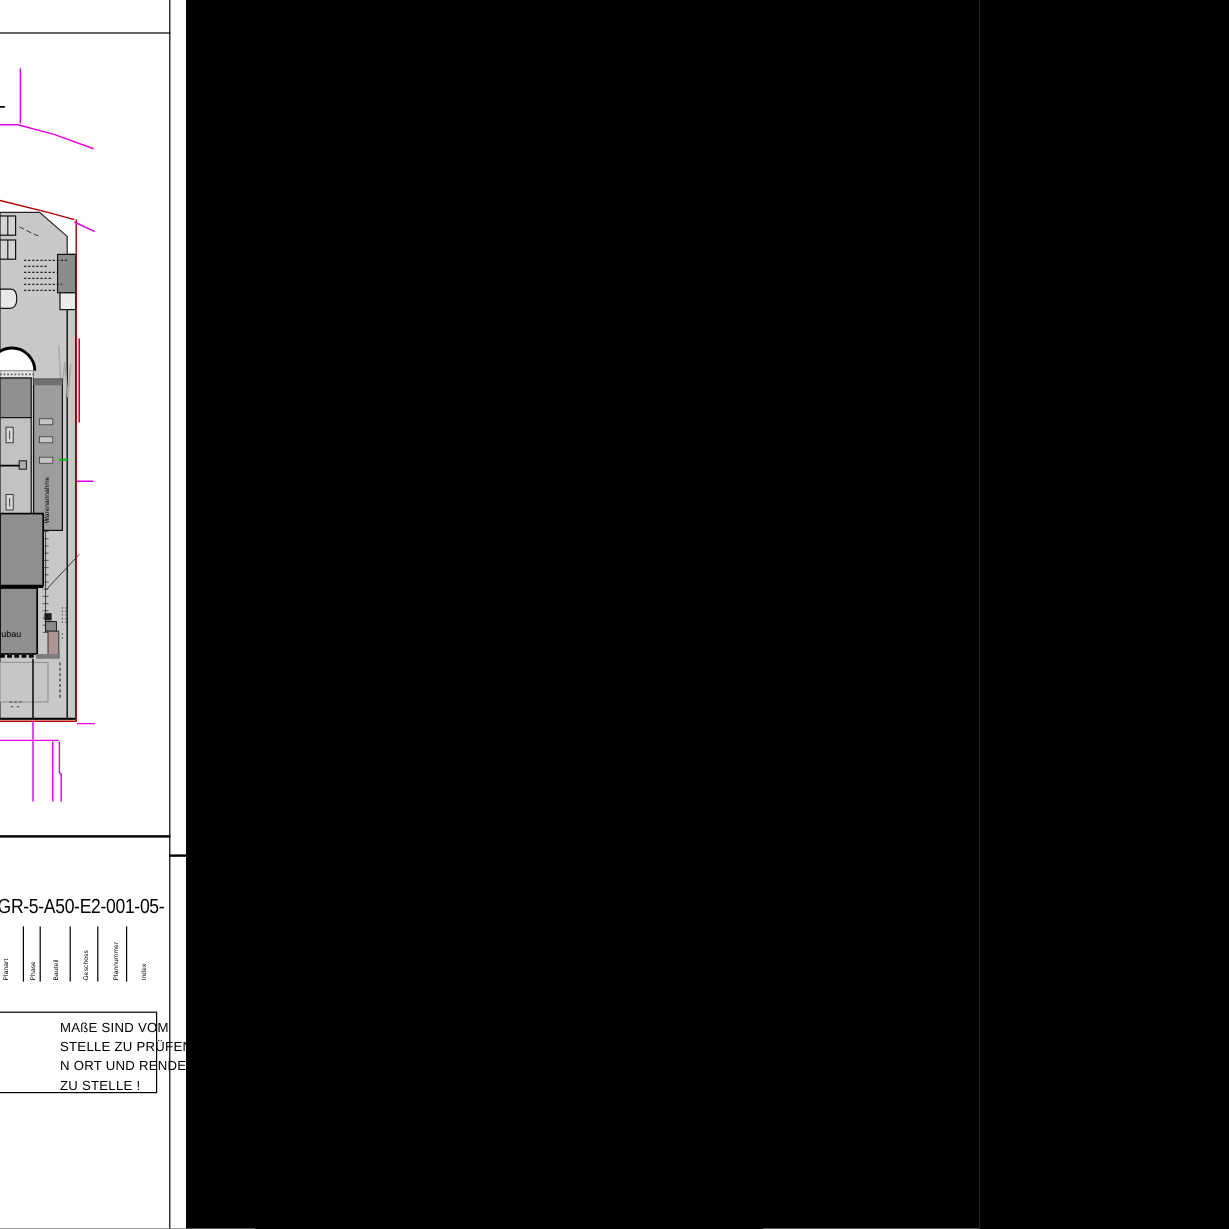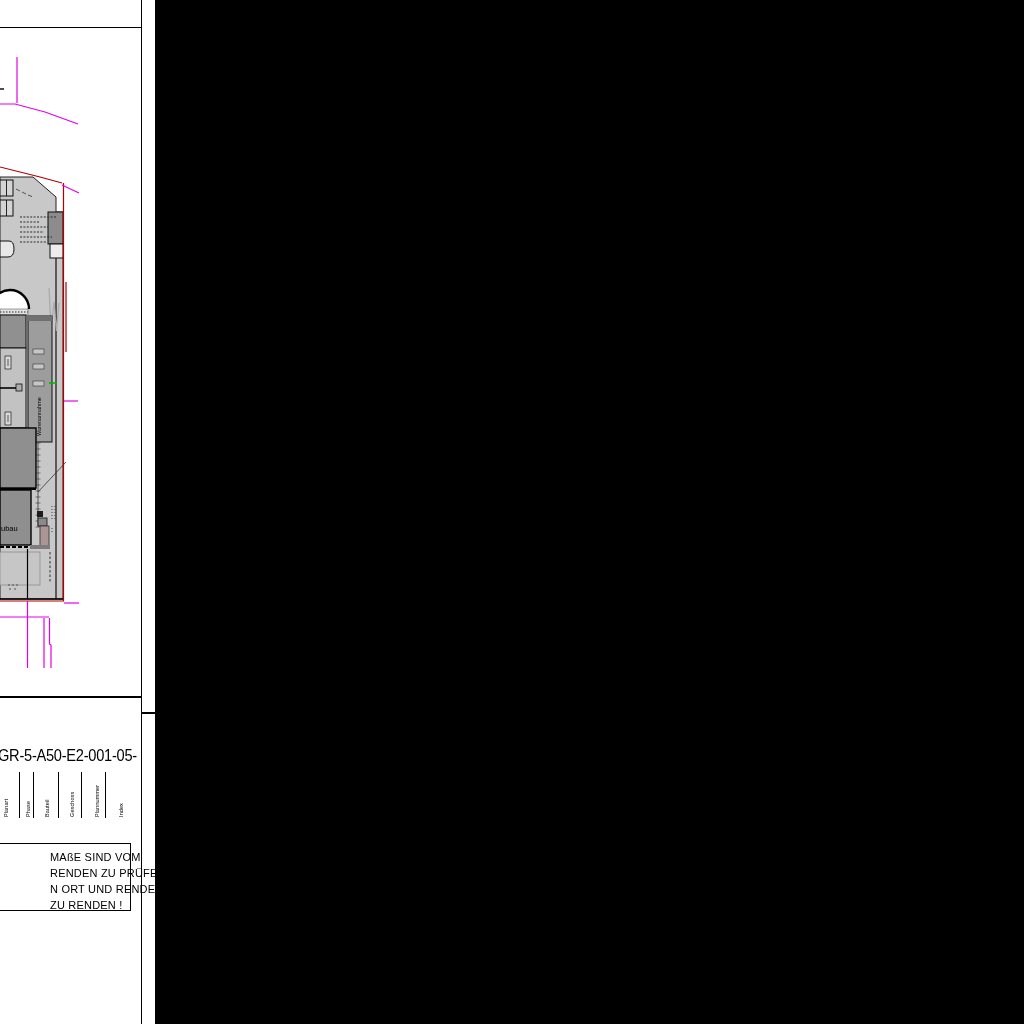--- a/index.html
+++ b/index.html
@@ -165,18 +165,18 @@
   <div class="vlabel" style="left:44px">Bauteil</div>
   <div class="vbar" style="left:58px"></div>
   <div class="vlabel" style="left:69px">Geschoss</div>
   <div class="vbar" style="left:81px"></div>
   <div class="vlabel" style="left:94px">Plannummer</div>
   <div class="vbar" style="left:105px"></div>
   <div class="vlabel" style="left:118px">Index</div>
 
   <div id="note-box">
     <div class="note-line">MAßE SIND VOM</div>
-    <div class="note-line">RENDEN ZU PRÜFEN</div>
+    <div class="note-line">STELLE ZU PRÜFEN</div>
     <div class="note-line">N ORT UND RENDEN</div>
-    <div class="note-line">ZU RENDEN !</div>
+    <div class="note-line">ZU STELLE !</div>
   </div>
 
 </div>
 
 </body></html>

